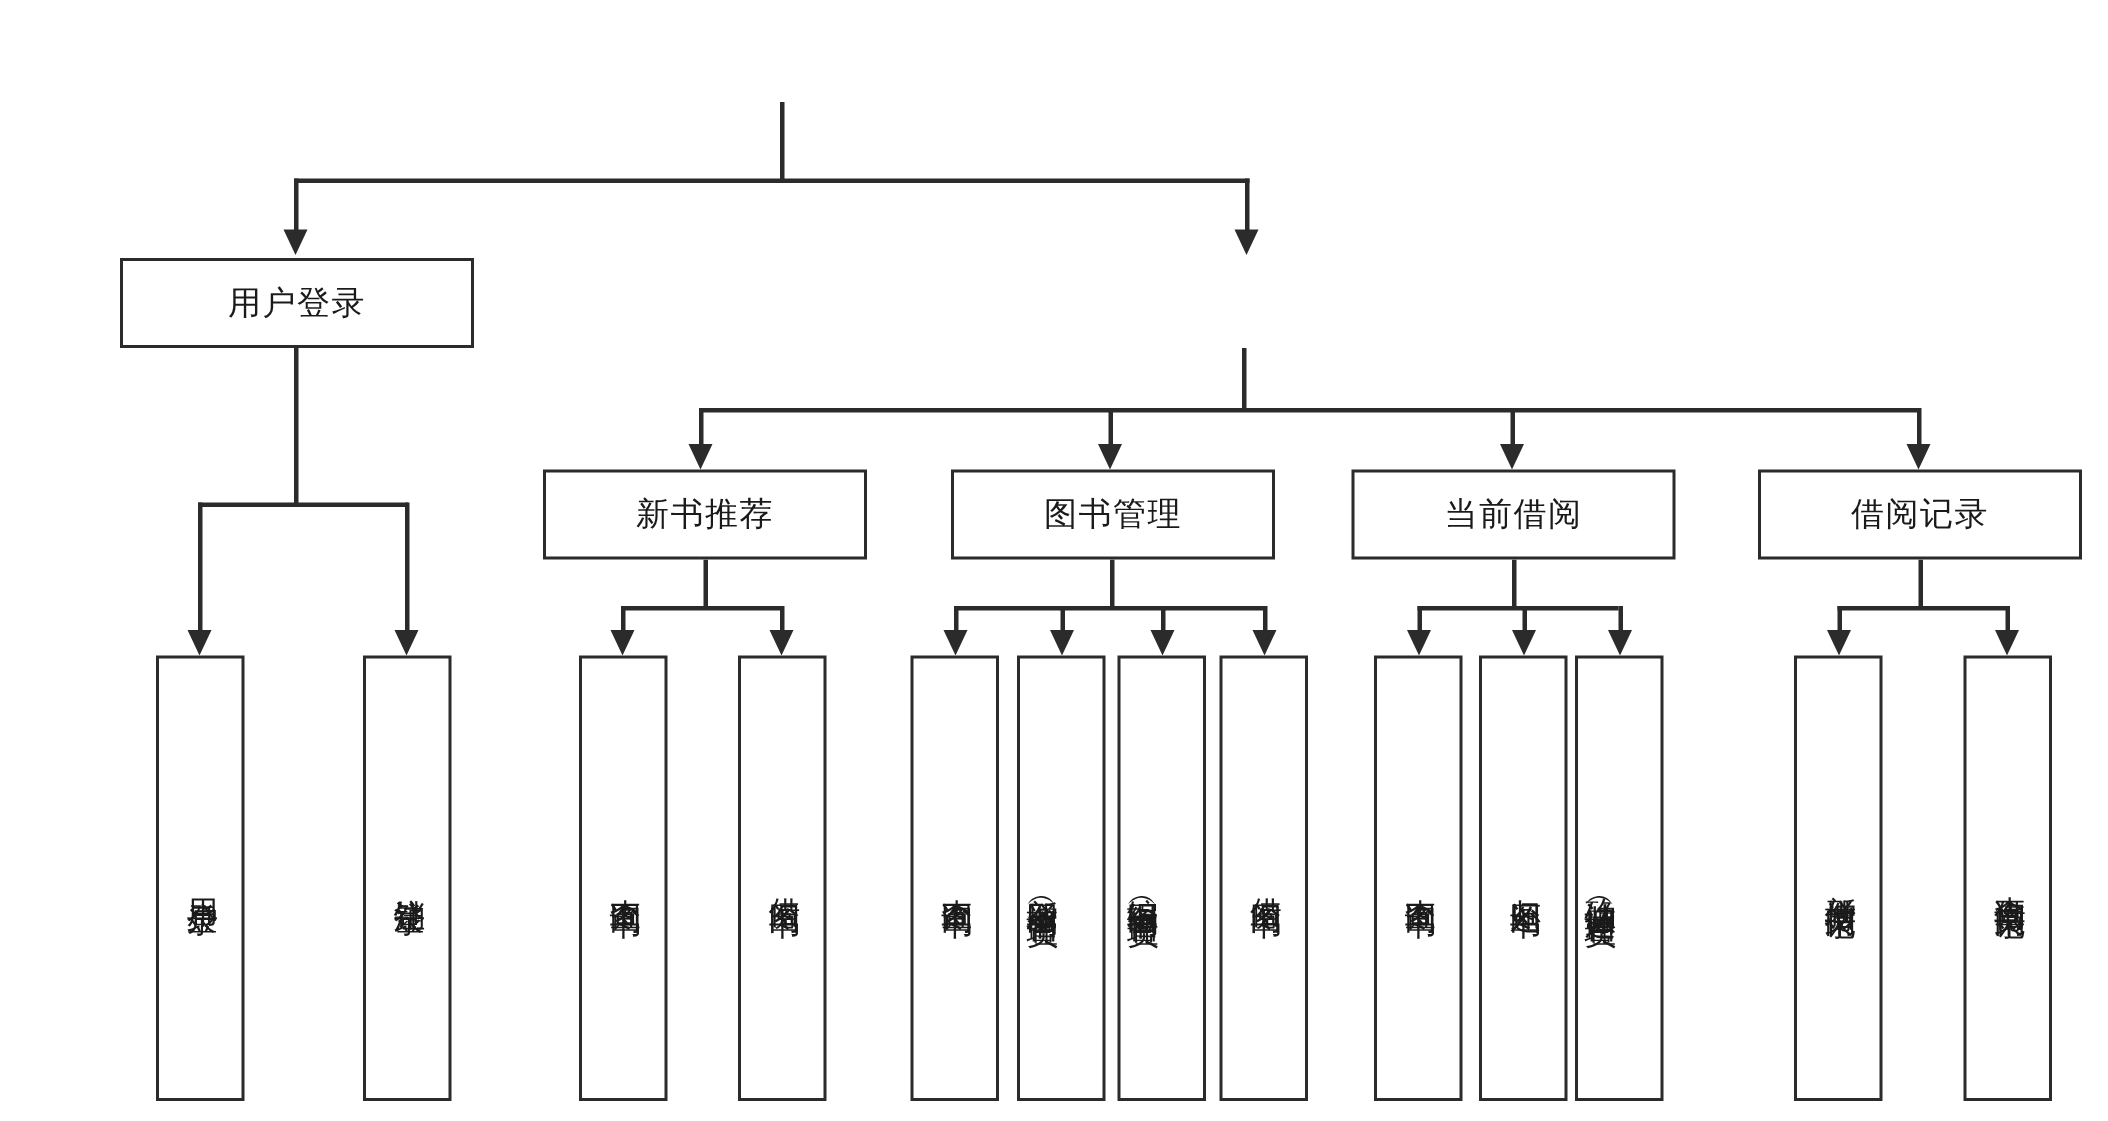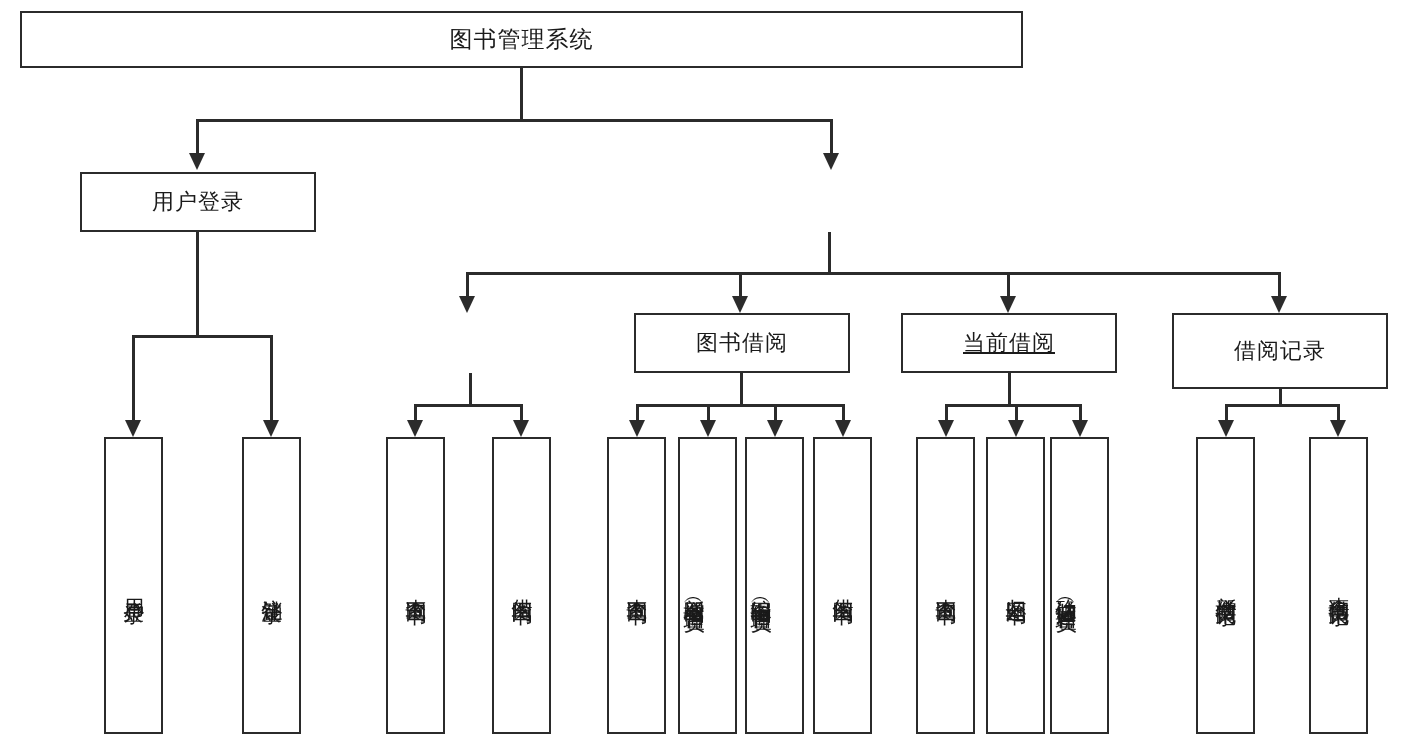--- a/index.html
+++ b/index.html
@@ -84,23 +84,20 @@
     letter-spacing: 0.5px;
     white-space: nowrap;
     z-index: 5;
   }
 </style>
 </head>
 <body>
 
 <div id="canvas">
 
-  <div class="node h root" style="left:20px; top:11px; width:1003px; height:57px;">
-    <span>图书管理系统</span>
-  </div>
 
   <div class="ln vln" style="left:520px; top:68px; height:52px;"></div>
 
   <div class="ln hln" style="left:196px; top:119px; width:637px;"></div>
 
   <div class="ln vln" style="left:196px; top:119px; height:36px;"></div>
   <div class="arrow" style="left:189px; top:153px;"></div>
   <div class="ln vln" style="left:830px; top:119px; height:36px;"></div>
   <div class="arrow" style="left:823px; top:153px;"></div>
 
@@ -119,27 +116,30 @@
   <div class="ln hln" style="left:466px; top:272px; width:814px;"></div>
   <div class="ln vln" style="left:466px; top:272px; height:26px;"></div>
   <div class="arrow" style="left:459px; top:296px;"></div>
   <div class="ln vln" style="left:739px; top:272px; height:26px;"></div>
   <div class="arrow" style="left:732px; top:296px;"></div>
   <div class="ln vln" style="left:1007px; top:272px; height:26px;"></div>
   <div class="arrow" style="left:1000px; top:296px;"></div>
   <div class="ln vln" style="left:1278px; top:272px; height:26px;"></div>
   <div class="arrow" style="left:1271px; top:296px;"></div>
 
+  <div class="node h" style="left:362px; top:313px; width:216px; height:60px;">
+    <span>新书推荐</span>
+  </div>
   <div class="node h" style="left:634px; top:313px; width:216px; height:60px;">
-    <span>图书借阅</span>
-  </div>
-  <div class="node h" style="left:901px; top:313px; width:216px; height:60px;text-decoration:underline;">
+    <span>图书管理</span>
+  </div>
+  <div class="node h" style="left:901px; top:313px; width:216px; height:60px;">
     <span>当前借阅</span>
   </div>
-  <div class="node h" style="left:1172px; top:313px; width:216px; height:76px;">
+  <div class="node h" style="left:1172px; top:313px; width:216px; height:60px;">
     <span>借阅记录</span>
   </div>
 
   <div class="ln vln" style="left:469px; top:373px; height:33px;"></div>
   <div class="ln hln" style="left:414px; top:404px; width:108px;"></div>
   <div class="ln vln" style="left:414px; top:404px; height:18px;"></div>
   <div class="arrow" style="left:407px; top:420px;"></div>
   <div class="ln vln" style="left:520px; top:404px; height:18px;"></div>
   <div class="arrow" style="left:513px; top:420px;"></div>
 

